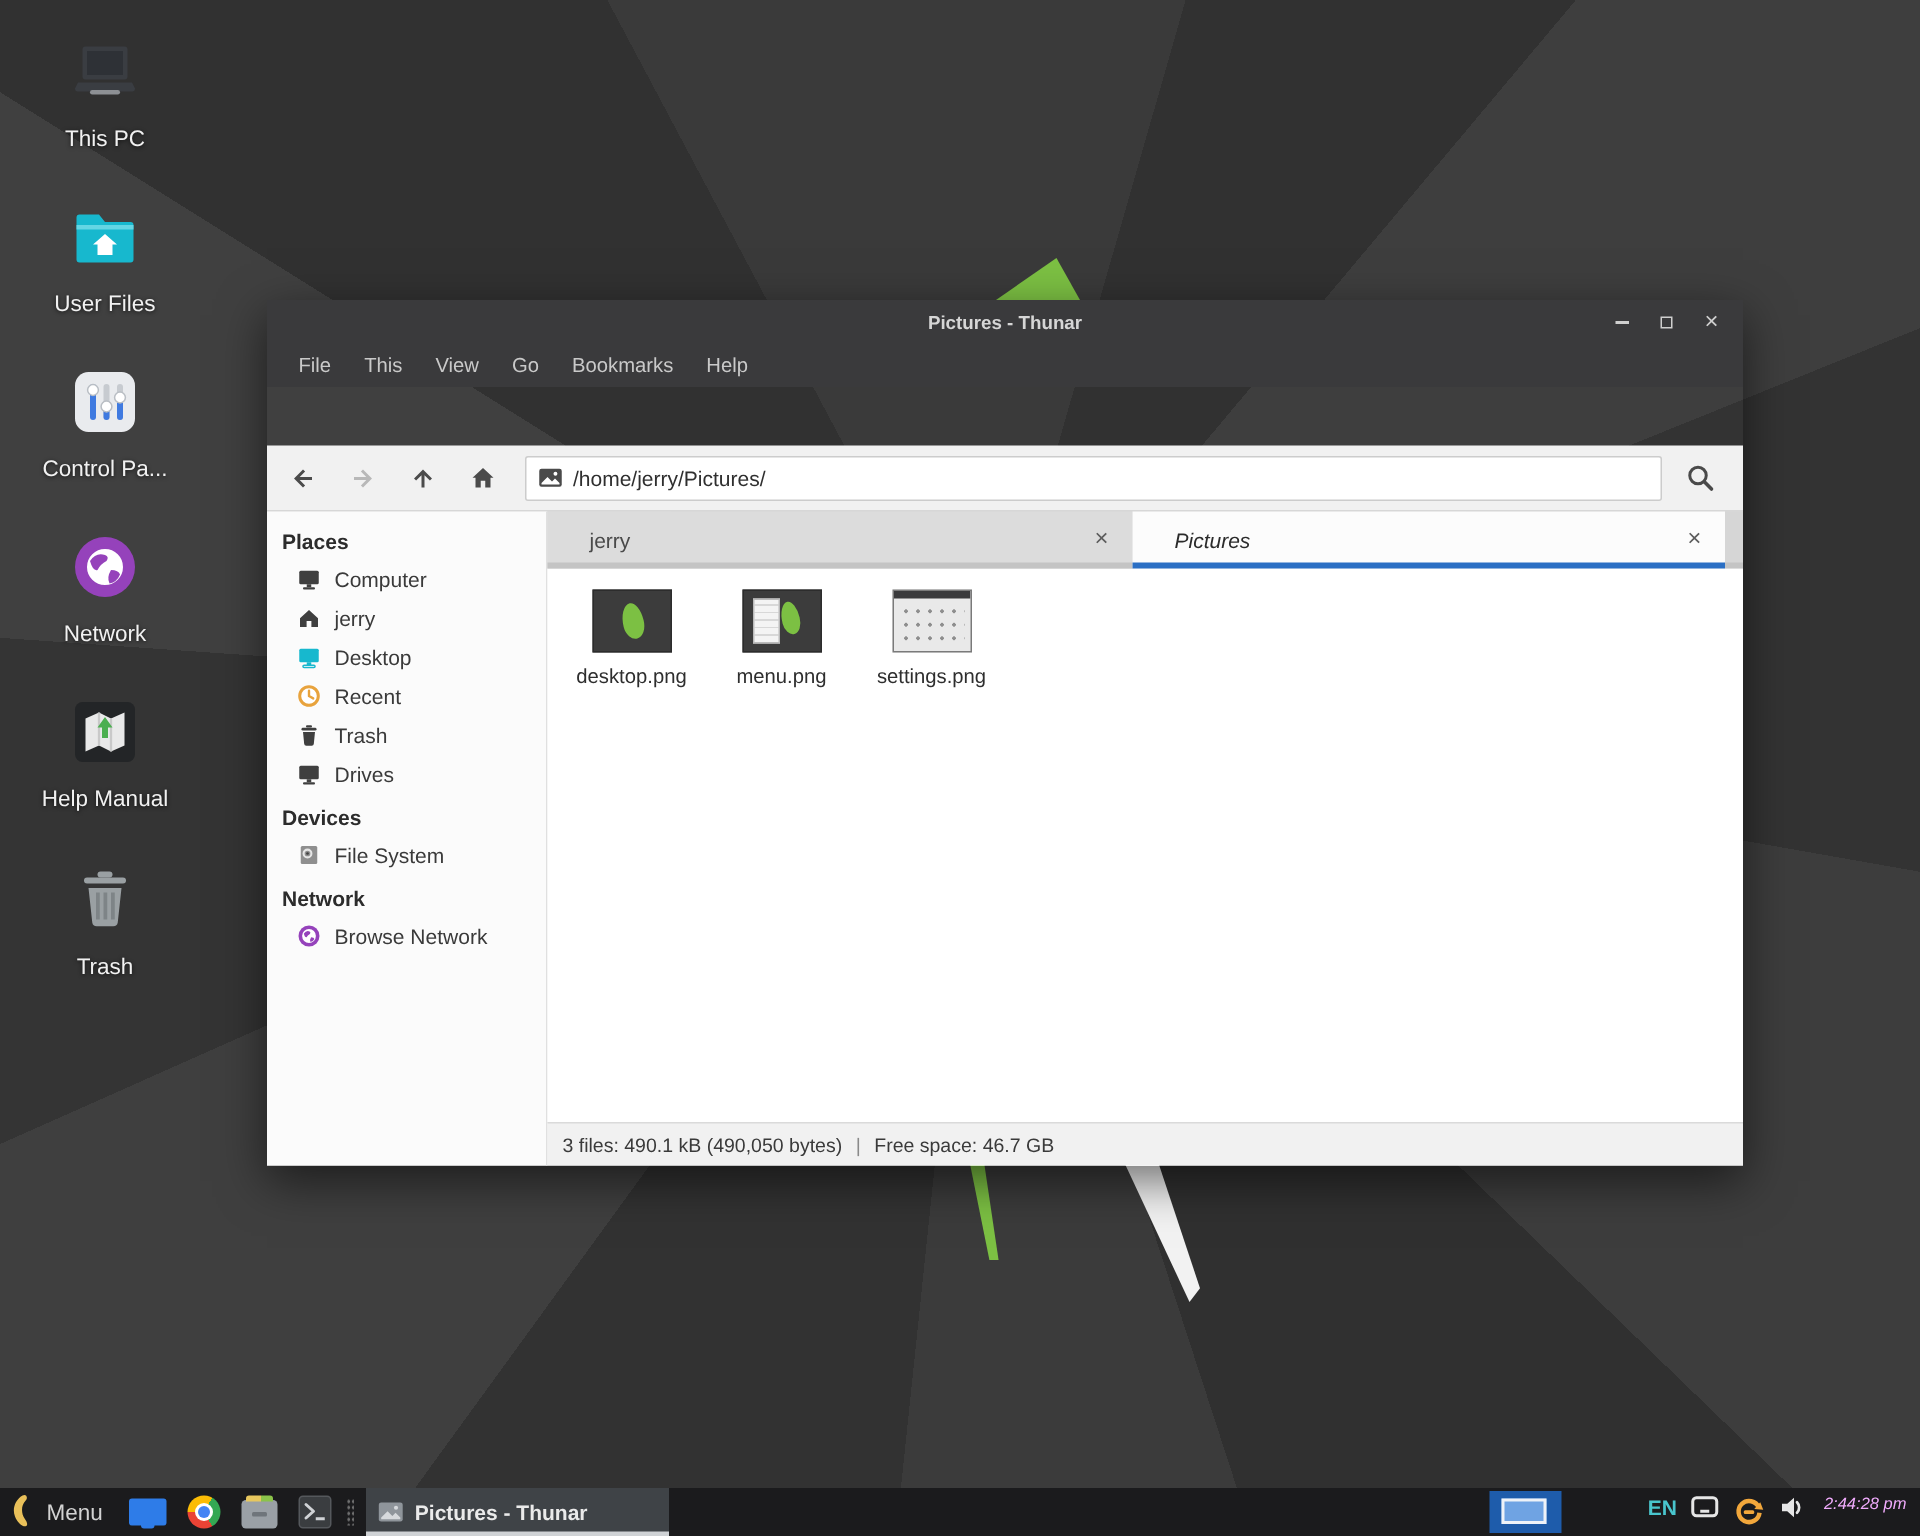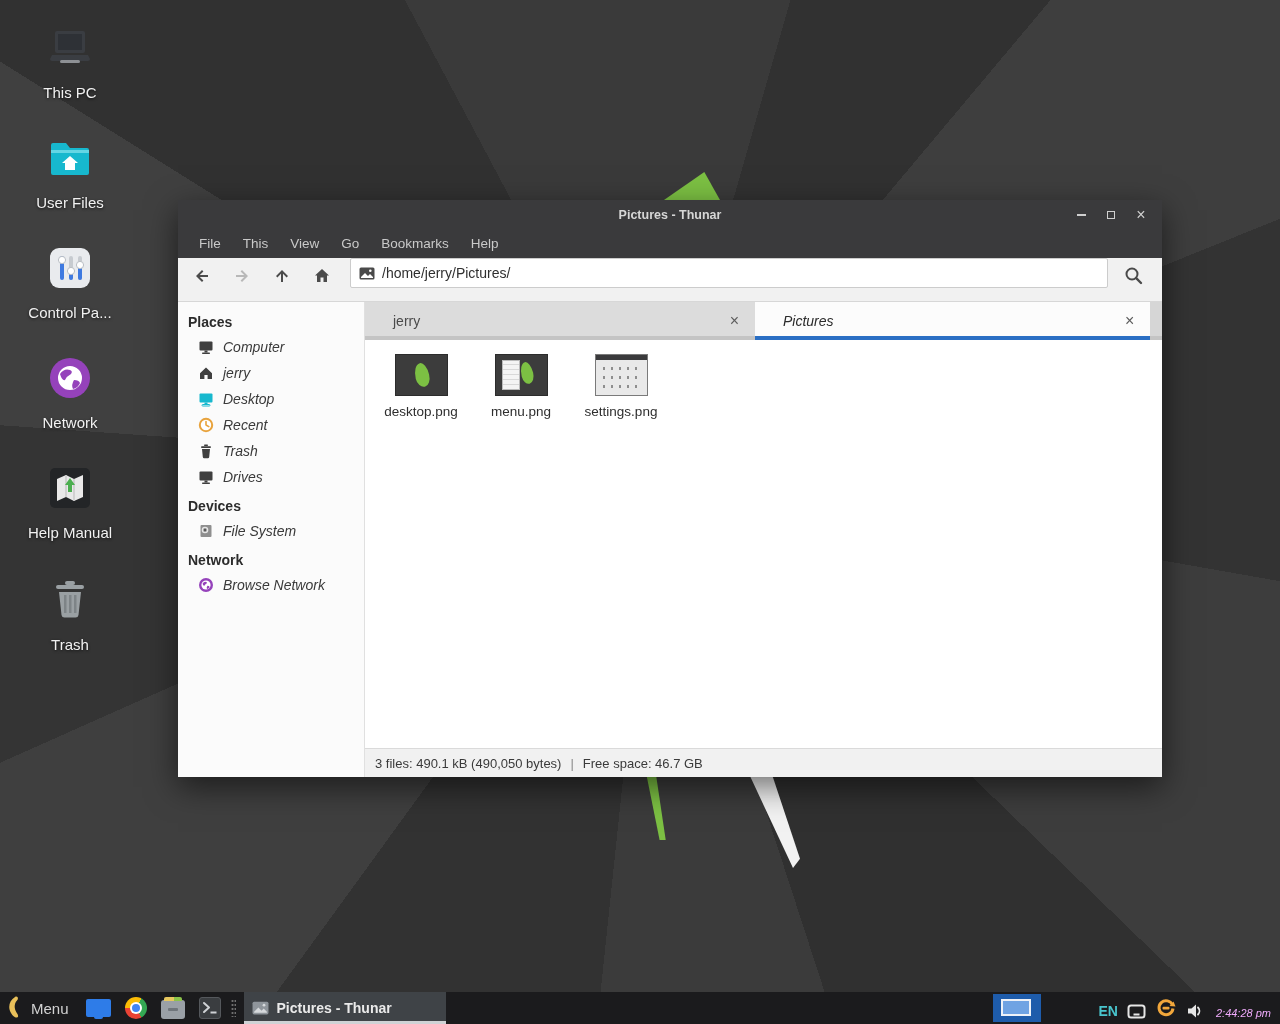--- a/index.html
+++ b/index.html
@@ -37,33 +37,33 @@
   .title { position:absolute; left:0; right:0; text-align:center; font-size:12.5px; font-weight:bold; color:#d6d6d6; }
   .win-controls { position:absolute; right:6px; top:0; height:30px; display:flex; }
   .wc { width:30px; height:30px; display:flex; align-items:center; justify-content:center; color:#cfcfcf; cursor:pointer; }
   .wc-min i { display:block; width:9px; height:2px; background:#cfcfcf; }
   .wc-max i { display:block; width:8px; height:8px; border:1.5px solid #cfcfcf; }
   .wc-close { font-size:16px; line-height:1; }
 
   .menubar { height:28px; background:#3a3a3c; display:flex; align-items:center; padding-left:10px; }
   .menu-item { padding:0 11px; font-size:13.5px; color:#c9c9c9; line-height:28px; cursor:pointer; }
 
-  .toolbar { height:44px; background:#f1f1f1; border-bottom:1px solid #d7d7d7; display:flex; padding:0 8px 0 4px; }
+  .toolbar { height:44px; background:#f1f1f1; border-bottom:1px solid #d7d7d7; display:flex; align-items:center; padding:0 8px 0 4px;margin-top:39px; }
   .nav-btn { width:40px; height:36px; display:flex; align-items:center; justify-content:center; border-radius:3px; cursor:pointer; }
   .pathbar { flex:1; height:30px; margin-left:8px; margin-right:6px; background:#ffffff; border:1px solid #cccccc; border-radius:2px;
     display:flex; align-items:center; padding-left:8px; gap:7px; }
   .path-text { font-size:14px; color:#2f2f2f; }
   .search-btn { width:40px; height:36px; display:flex; align-items:center; justify-content:center; cursor:pointer; }
 
   .win-body { flex:1; display:flex; min-height:0; background:#fbfbfb; }
 
   
   .sidebar { width:187px; background:#fbfbfb; border-right:1px solid #e0e0e0; padding-top:4px; overflow:hidden; }
   .s-header { padding:8px 10px 4px 10px; font-size:14px; font-weight:bold; color:#2c2c2c; }
-  .s-item { height:26px; display:flex; align-items:center; padding-left:20px; gap:9px; cursor:pointer;font-style:italic; }
+  .s-item { height:26px; display:flex; align-items:center; padding-left:20px; gap:9px; cursor:pointer; }
   .s-ic { width:16px; height:16px; display:flex; align-items:center; justify-content:center; }
   .s-lb { font-size:14px; color:#3a3a3a; }
 
   
   .content { flex:1; display:flex; flex-direction:column; min-width:0; }
   .tabbar { height:38px; background:#d6d6d6; display:flex; }
   .tab { position:relative; display:flex; align-items:center; padding:0 14px 0 28px; cursor:pointer; }
   .tab-jerry { width:390px; background:#dcdcdc; }
   .tab-pictures { width:395px; background:#fcfcfc;font-style:italic; }
   .tab::after { content:""; position:absolute; left:0; right:0; bottom:0; height:4px; background:#c4c4c4; }
@@ -114,21 +114,21 @@
     display:flex; align-items:center; justify-content:center; }
   .dots-sep { width:5px; height:18px; margin:0 3px;
     background-image:radial-gradient(circle, #6f6f6f 1px, transparent 1.2px); background-size:3px 4px; }
   .tb-task { margin-left:5px; width:202px; height:32px; background:#3f4347; position:relative;
     display:flex; align-items:center; gap:8px; padding-left:8px; cursor:pointer; }
   .tb-task::after { content:""; position:absolute; left:0; right:0; bottom:0; height:3px; background:#cfd2d5; }
   .tb-task .t-lbl { font-size:14px; font-weight:bold; color:#eaeaea; white-space:nowrap; }
   .tb-spacer { flex:1; }
   .pager { width:48px; height:28px; background:#1e5cab; position:relative; margin-right:58px; cursor:pointer; }
   .pager .pwin { position:absolute; left:8px; top:5px; width:30px; height:17px; background:#6fa3e3; border:2px solid #eef2f8; }
-  .tray { display:flex; align-items:flex-end; gap:9px; padding-right:9px; }
+  .tray { display:flex; align-items:flex-start; gap:9px; padding-right:9px; }
   .kb-layout { font-size:14px; font-weight:bold; color:#49c5cd; cursor:pointer; }
   .clock { font-size:11px; color:#f0abfc; margin-left:3px;font-style:italic; }
 
   svg { display:block; }
 </style>
 </head>
 <body>
 
 <div class="desktop">
 

